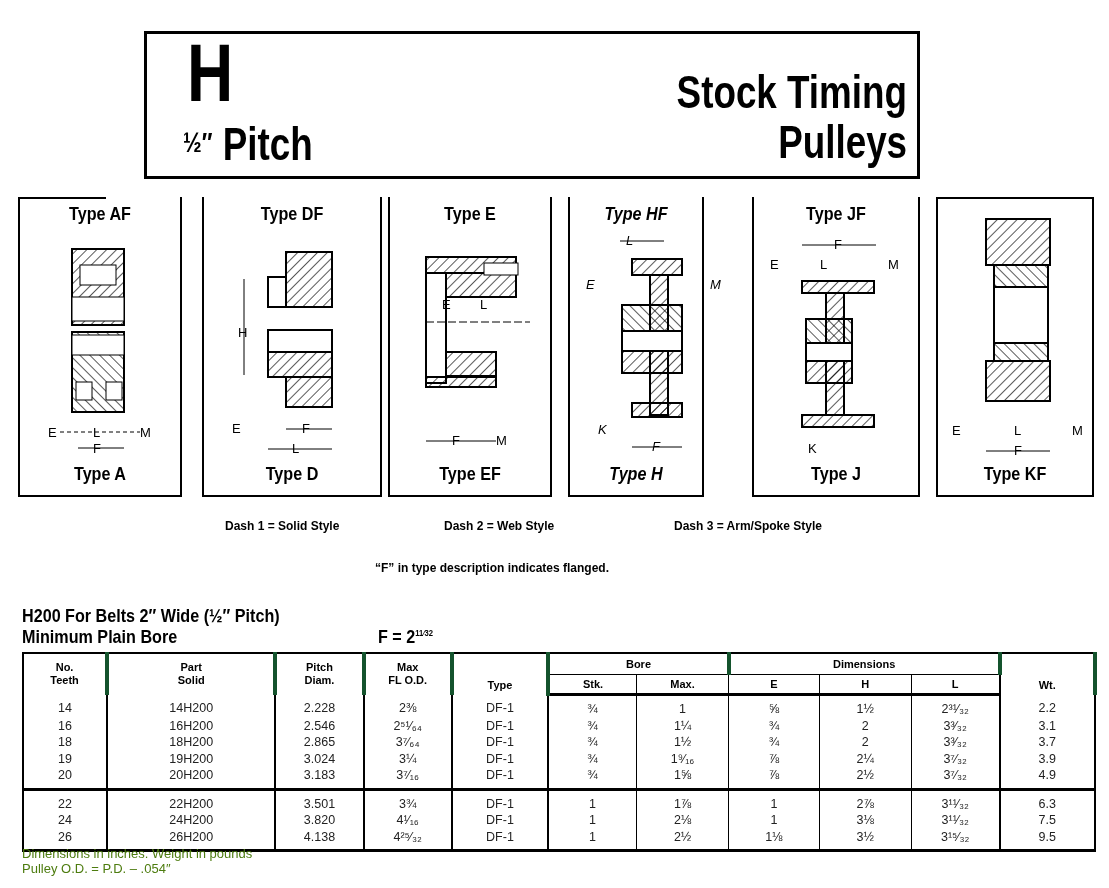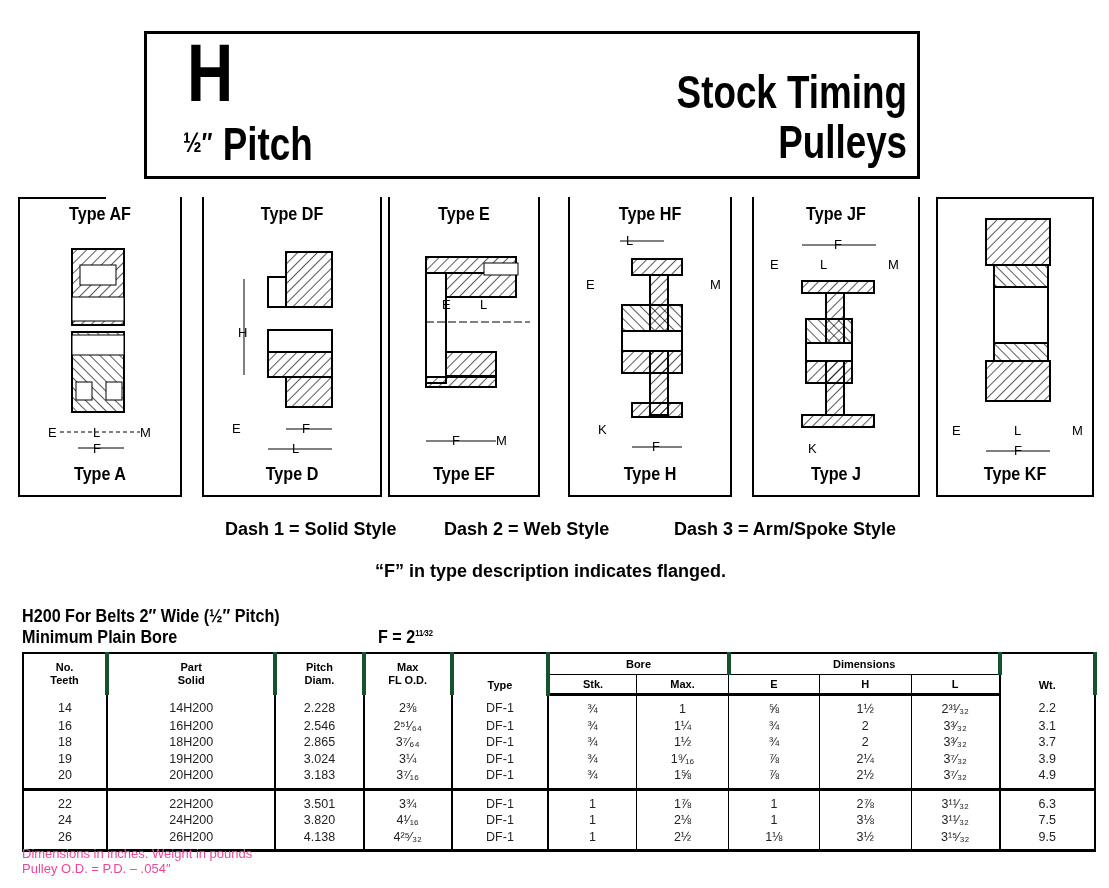--- a/index.html
+++ b/index.html
@@ -13,33 +13,33 @@
   #hdr .r1{top:34px;}
   #hdr .r2{top:84px;}
   
   .panel{position:absolute;top:197px;height:300px;border:2px solid #000;border-top:none;box-sizing:border-box;}
   .panel .tt{position:absolute;left:0;right:0;text-align:center;font-weight:bold;font-size:19px;transform:scaleX(0.85);}
   .panel .top{top:6px;}
   .panel .bot{bottom:10px;}
   .panel svg{position:absolute;left:0;top:0;}
   .panel .cap{position:absolute;top:0;height:2px;background:#000;}
   
-  .legend{position:absolute;font-weight:bold;font-size:18px;white-space:nowrap;}
+  .legend{position:absolute;font-weight:bold;font-size:12px;white-space:nowrap;}
   
   .tblh{position:absolute;left:22px;font-weight:bold;font-size:19px;transform:scaleX(0.85);transform-origin:left top;white-space:nowrap;}
   table{position:absolute;left:22px;top:652px;width:1075px;border-collapse:collapse;font-size:12.5px;}
   th{font-weight:bold;font-size:11px;text-align:center;padding:0;border-left:2px solid #000;border-right:4px solid #14532d;line-height:13px;}
   td{text-align:center;border-left:2px solid #000;border-right:2px solid #000;padding:0;line-height:16.5px;color:#222;}
   .thin{border-left:1px solid #fca5a5;border-right:1px solid #000;}
   tr.hdr1 th{height:20px;border-top:2px solid #000;}
   tr.hdr2 th{height:18px;border-bottom:3px solid #000;}
   tr.hdr2 th.sub{border-top:1.5px solid #000;}
   tr.grpstart td{padding-top:5px;}
   tr.grpend td{padding-bottom:4px;border-bottom:3px solid #000;}
-  .notes{position:absolute;left:22px;top:846px;font-size:13px;line-height:15px;color:#ec4899;}
+  .notes{position:absolute;left:22px;top:846px;font-size:13px;line-height:15px;color:#4d7c0f;}
   sup.f{font-size:9px;}
 </style>
 </head>
 <body>
 
 <div id="hdr">
   <div class="big">H</div>
   <div class="pitch"><span class="frac">½″</span> <span>Pitch</span></div>
   <div class="r1">Stock Timing</div>
   <div class="r2">Pulleys</div>
@@ -86,40 +86,40 @@
     <text x="34" y="140" font-size="13" font-family="Liberation Sans">H</text>
     <text x="28" y="236" font-size="13" font-family="Liberation Sans">E</text>
     <text x="98" y="236" font-size="13" font-family="Liberation Sans">F</text>
     <text x="88" y="256" font-size="13" font-family="Liberation Sans">L</text>
     <line x1="64" y1="252" x2="128" y2="252" stroke="#000"></line>
     <line x1="82" y1="232" x2="128" y2="232" stroke="#000"></line>
   </svg>
   <div class="tt bot">Type D</div>
 </div>
 
-<div class="panel" style="left:388px;width:152px;">
+<div class="panel" style="left:388px;width:164px;">
   <div class="tt top">Type E</div>
   <svg width="164" height="300">
     <rect x="36" y="60" width="90" height="16" fill="url(#hatch)" stroke="#000" stroke-width="2"></rect>
     <rect x="56" y="76" width="70" height="24" fill="url(#hatch)" stroke="#000" stroke-width="2"></rect>
     <rect x="36" y="76" width="20" height="110" fill="#fff" stroke="#000" stroke-width="2"></rect>
     <rect x="56" y="155" width="50" height="24" fill="url(#hatch)" stroke="#000" stroke-width="2"></rect>
     <rect x="36" y="180" width="70" height="10" fill="url(#hatch)" stroke="#000" stroke-width="2"></rect>
     <rect x="94" y="66" width="34" height="12" fill="#fff" stroke="#000"></rect>
     <line x1="36" y1="125" x2="140" y2="125" stroke="#000" stroke-dasharray="8 3"></line>
     <text x="52" y="112" font-size="13" font-family="Liberation Sans">E</text>
     <text x="90" y="112" font-size="13" font-family="Liberation Sans">L</text>
     <text x="62" y="248" font-size="13" font-family="Liberation Sans">F</text>
     <text x="106" y="248" font-size="13" font-family="Liberation Sans">M</text>
     <line x1="36" y1="244" x2="106" y2="244" stroke="#000"></line>
   </svg>
   <div class="tt bot">Type EF</div>
 </div>
 
-<div class="panel" style="left:568px;width:164px;">
+<div class="panel" style="left:568px;width:136px;font-style:italic;">
   <div class="tt top">Type HF</div>
   <svg width="164" height="300">
     <rect x="62" y="62" width="50" height="16" fill="url(#hatch)" stroke="#000" stroke-width="2"></rect>
     <rect x="80" y="78" width="18" height="140" fill="url(#hatch)" stroke="#000" stroke-width="2"></rect>
     <rect x="52" y="108" width="60" height="26" fill="url(#hatch2)" stroke="#000" stroke-width="2"></rect>
     <rect x="52" y="134" width="60" height="20" fill="#fff" stroke="#000" stroke-width="2"></rect>
     <rect x="52" y="154" width="60" height="22" fill="url(#hatch)" stroke="#000" stroke-width="2"></rect>
     <rect x="62" y="206" width="50" height="14" fill="url(#hatch)" stroke="#000" stroke-width="2"></rect>
     <text x="56" y="48" font-size="13" font-family="Liberation Sans">L</text>
     <text x="16" y="92" font-size="13" font-family="Liberation Sans">E</text>

